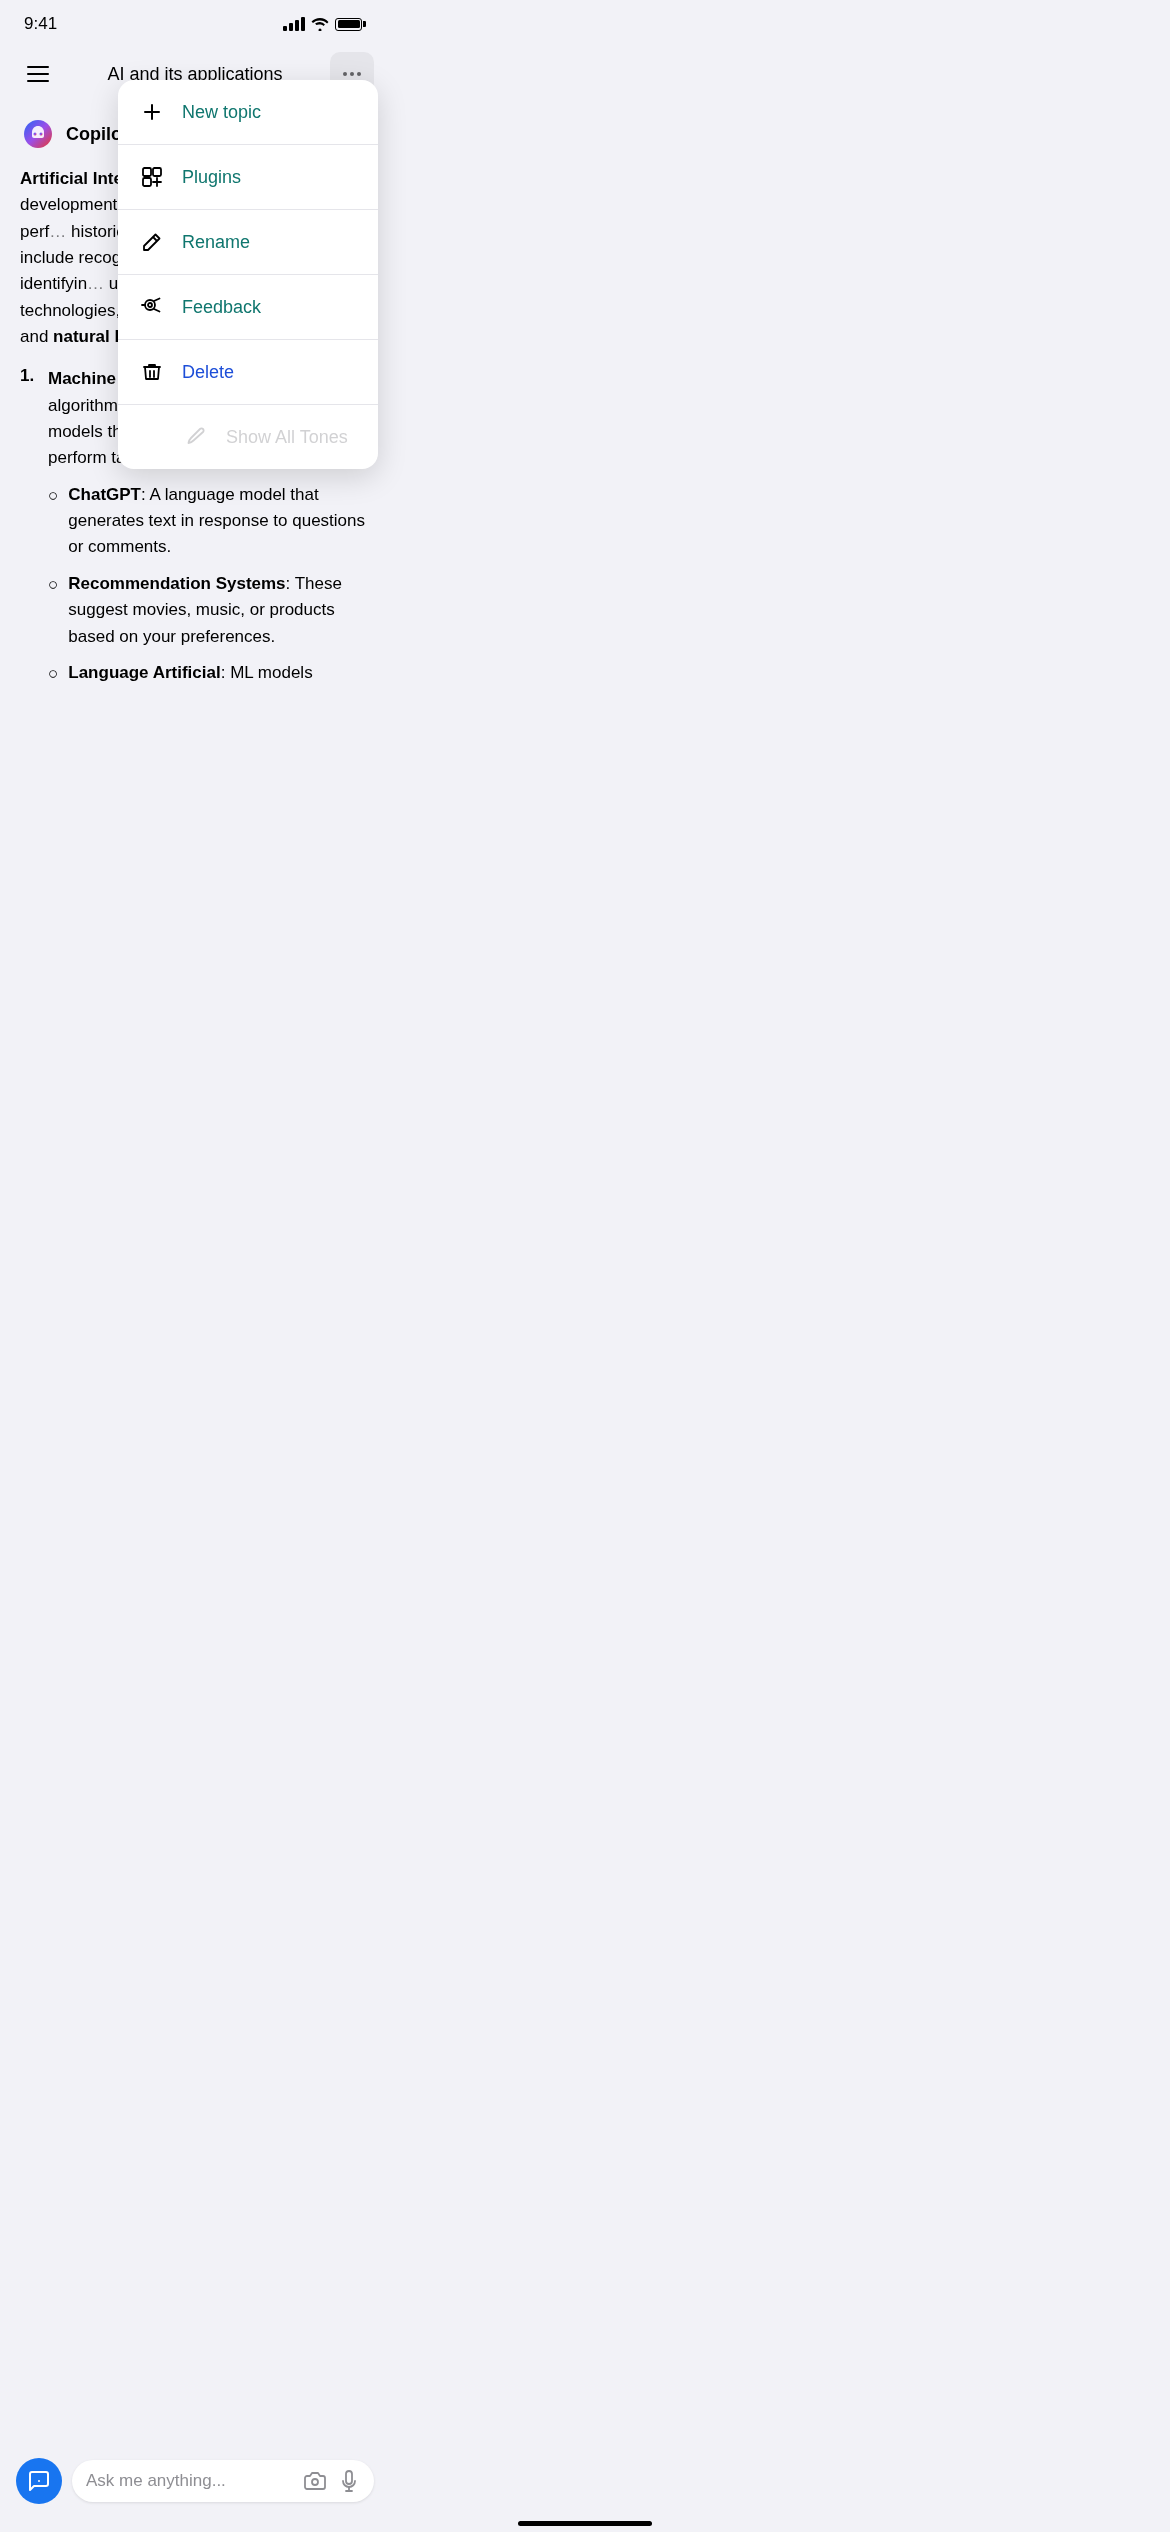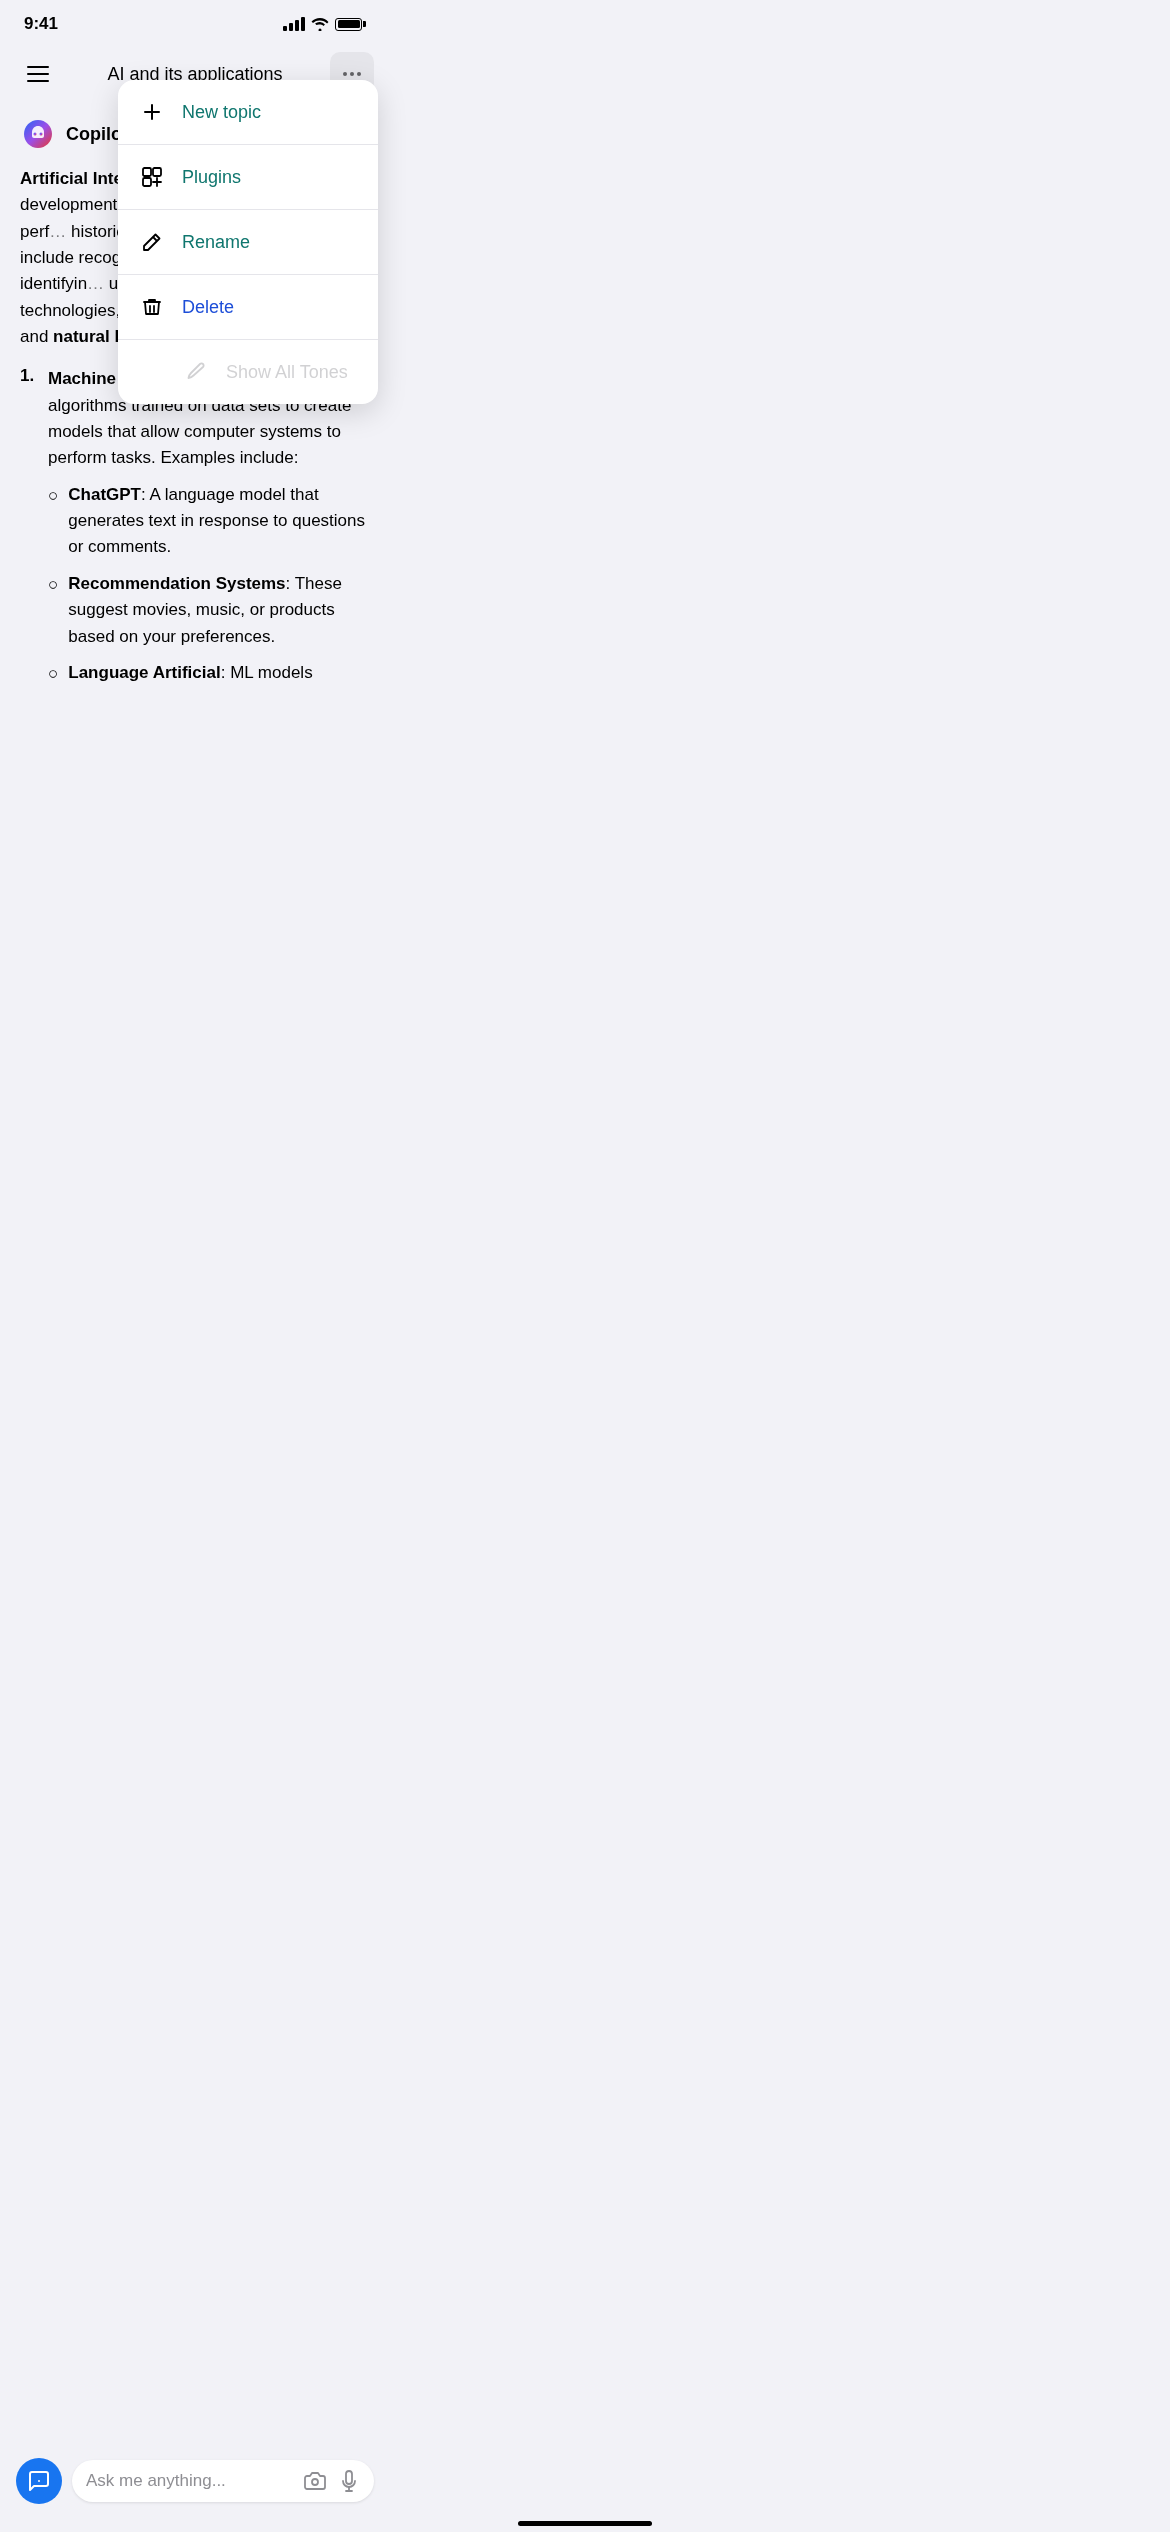--- a/index.html
+++ b/index.html
@@ -17,21 +17,21 @@
     
     .status-bar {
       display: flex;
       justify-content: space-between;
       align-items: center;
       padding: 14px 24px 8px 24px;
       background: #f2f2f7;
     }
     .status-time {
       font-size: 17px;
-      font-weight: 700;
+      font-weight: 400;
       color: #000;
     }
     .status-icons {
       display: flex;
       align-items: center;
       gap: 6px;
     }
     .signal-bars {
       display: flex;
       align-items: flex-end;
@@ -443,20 +443,32 @@
       <div class="menu-icon">
         <svg width="24" height="24" viewBox="0 0 24 24" fill="none">
           <path d="M15.5 4.5l4 4L8 20H4v-4L15.5 4.5z" stroke="#000" stroke-width="1.8" stroke-linejoin="round"></path>
           <path d="M13 7l4 4" stroke="#000" stroke-width="1.8"></path>
         </svg>
       </div>
       <span class="menu-label">Rename</span>
     </div>
 
 
+    <div class="menu-item">
+      <div class="menu-icon">
+        <svg width="24" height="24" viewBox="0 0 24 24" fill="none">
+          <circle cx="10" cy="10" r="5" stroke="#000" stroke-width="1.8"></circle>
+          <circle cx="10" cy="10" r="2" stroke="#000" stroke-width="1.8"></circle>
+          <path d="M14 6l5.5-2.5" stroke="#000" stroke-width="1.8" stroke-linecap="round"></path>
+          <path d="M14 14l5.5 2.5" stroke="#000" stroke-width="1.8" stroke-linecap="round"></path>
+          <path d="M5 10H2" stroke="#000" stroke-width="1.8" stroke-linecap="round"></path>
+        </svg>
+      </div>
+      <span class="menu-label">Feedback</span>
+    </div>
 
     <div class="menu-item">
       <div class="menu-icon">
         <svg width="24" height="24" viewBox="0 0 24 24" fill="none">
           <path d="M4 7h16M9 7V5h6v2M10 11v6M14 11v6M5 7l1 12h12L19 7H5z" stroke="#000" stroke-width="1.8" stroke-linecap="round" stroke-linejoin="round"></path>
         </svg>
       </div>
       <span class="menu-label menu-label-delete">Delete</span>
     </div>
 

